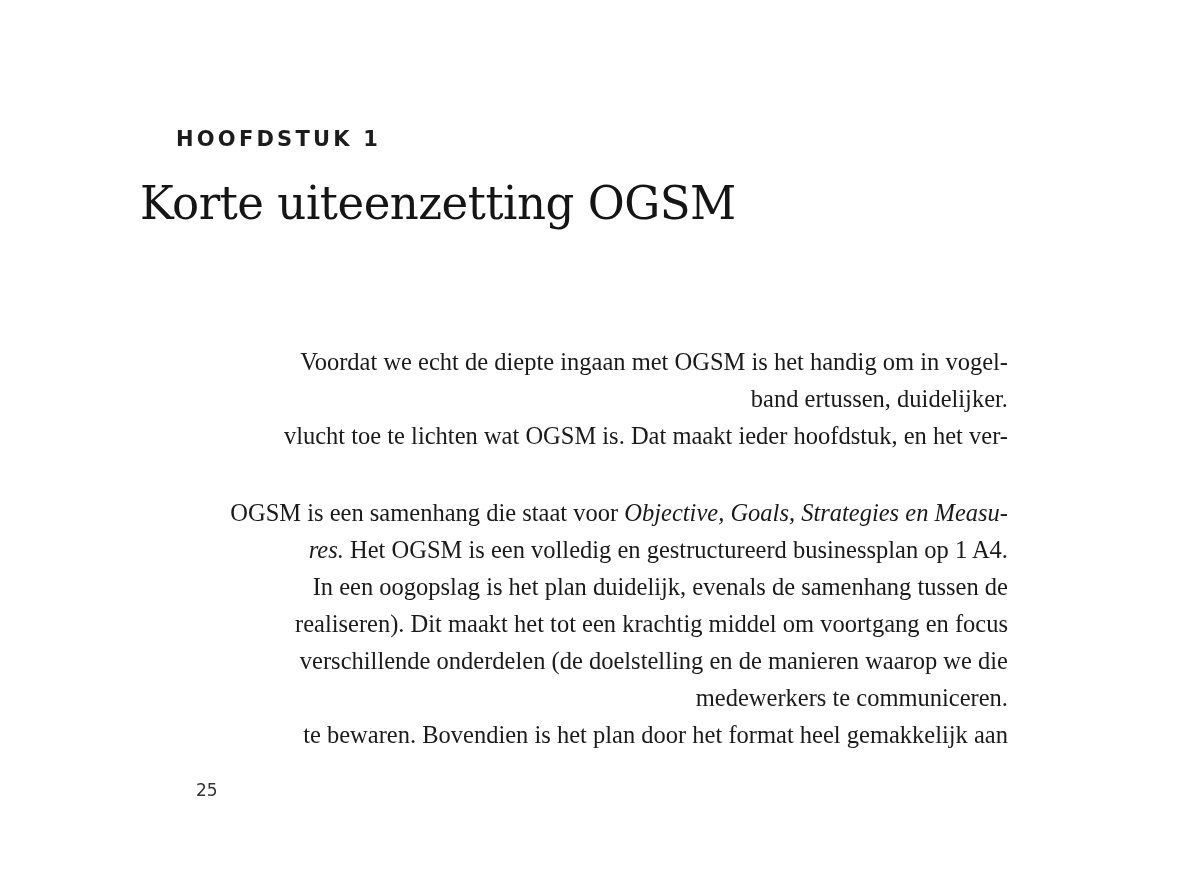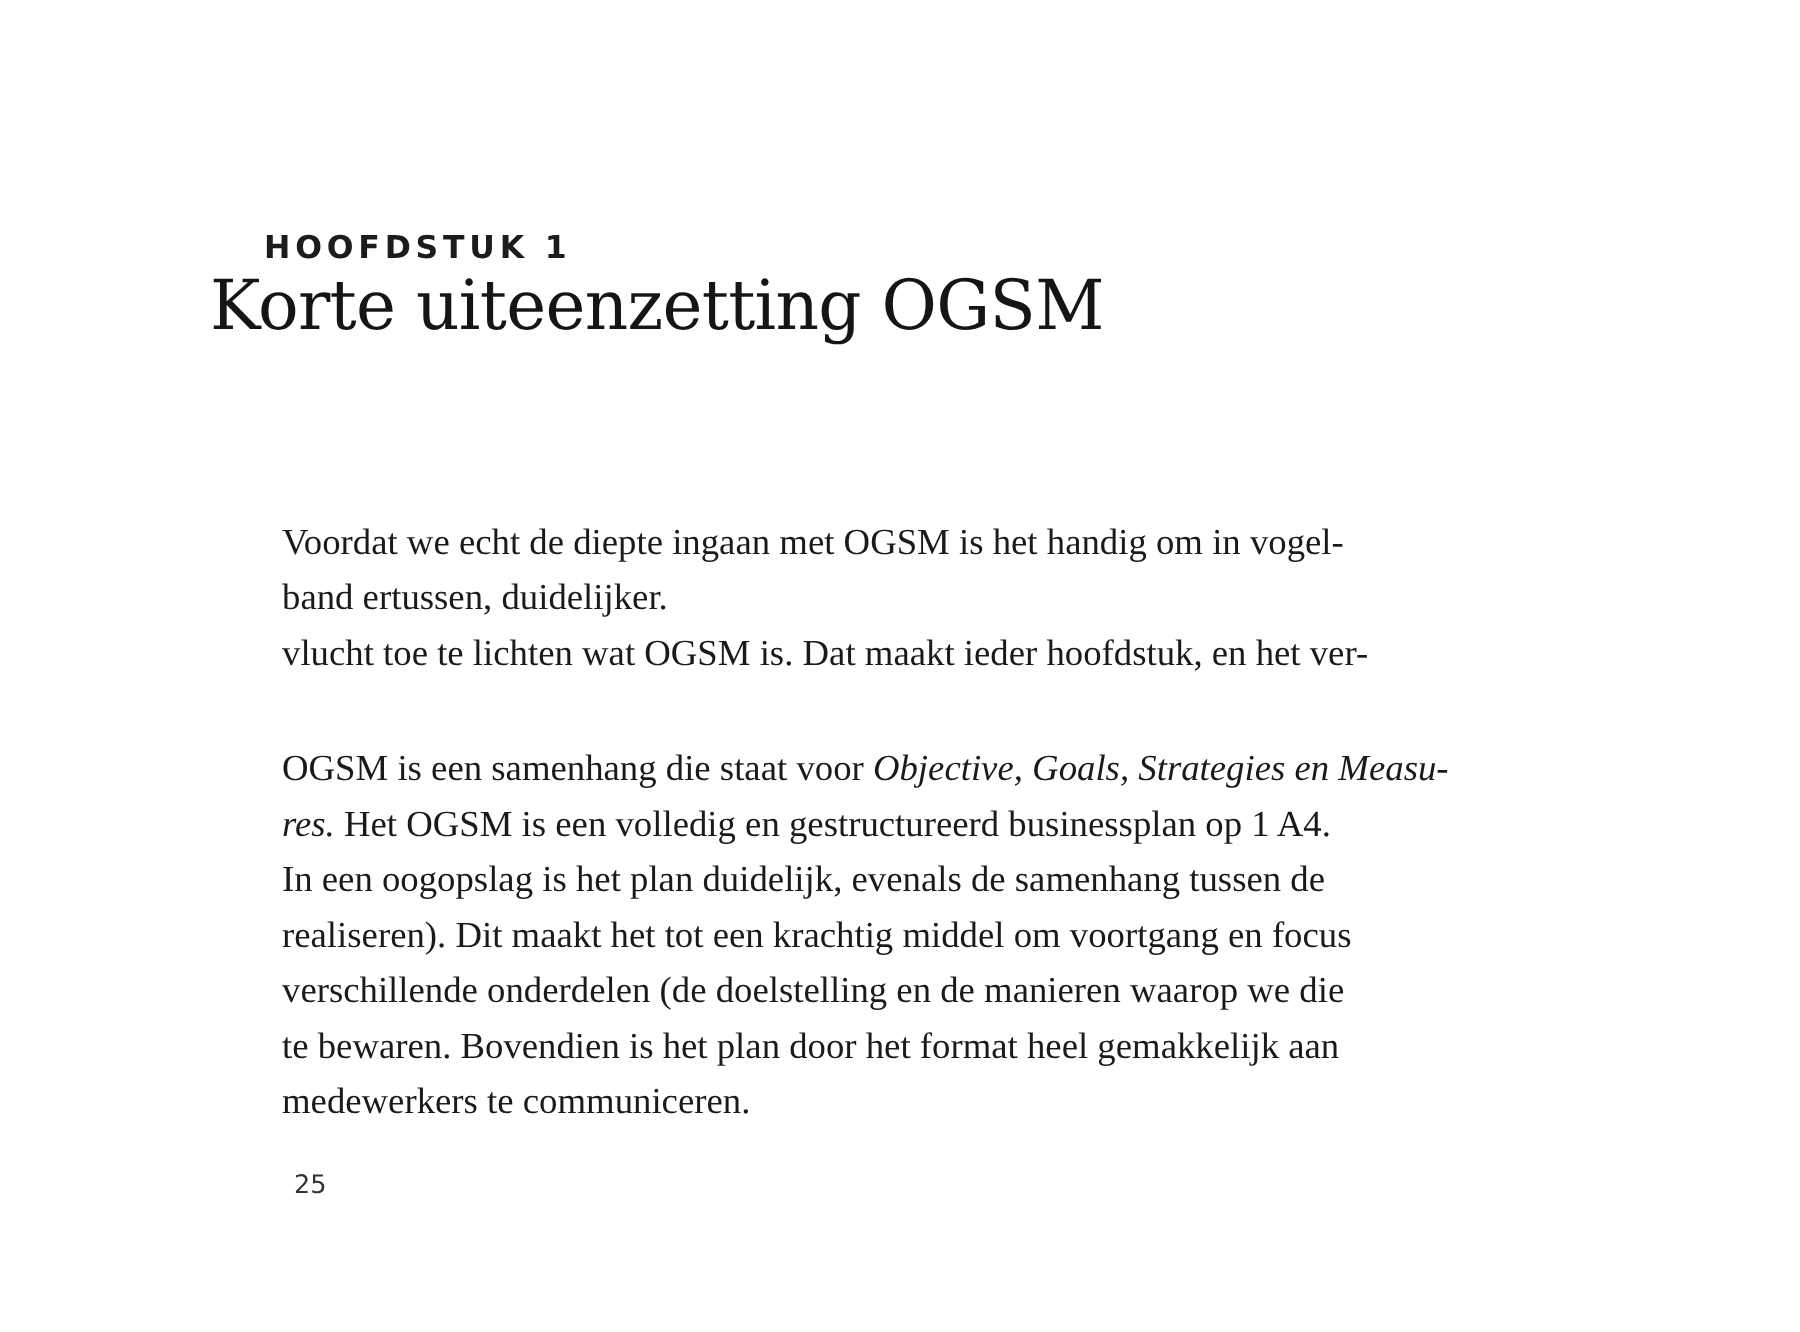--- a/index.html
+++ b/index.html
@@ -3,33 +3,33 @@
   <meta charset="utf-8">
   <style>
     html, body { margin: 0; padding: 0; }
     body {
       width: 1200px; height: 888px; background: #ffffff; position: relative; overflow: hidden;
       color: #1a1a1a;
     }
     .chapter-label {
       position: absolute; left: 176px; top: 127px;
       font-family: "DejaVu Sans", sans-serif; font-weight: bold;
-      font-size: 21px; letter-spacing: 3.2px; color: #1c1c1c; margin-top: 26px;
+      font-size: 21px; letter-spacing: 3.2px; color: #1c1c1c;
     }
     .chapter-title {
       position: absolute; left: 140px; top: 176px;
       font-family: "DejaVu Serif", serif; font-weight: normal;
       font-size: 46px; letter-spacing: -0.5px; color: #151515; white-space: nowrap;
       transform: scaleX(0.98); transform-origin: left top;
     }
     .body-text {
       position: absolute; left: 188px; top: 343px; width: 820px;
       font-family: "Liberation Serif", serif; font-size: 24.5px; color: #1a1a1a;
     }
-    .line { height: 37px; line-height: 37px; white-space: nowrap; }
+    .line { height: 37px; line-height: 37px; white-space: nowrap; text-align: right; }
     .para-gap { height: 40px; }
     .body-text em { font-style: italic; font-weight: normal; }
     .page-number {
       position: absolute; left: 196px; top: 780px;
       font-family: "DejaVu Sans", sans-serif; font-size: 17px; color: #333;
     }
   </style>
 </head>
 <body>
 
@@ -42,18 +42,18 @@
     <div class="line">band ertussen, duidelijker.</div>
     <div class="line">vlucht toe te lichten wat OGSM is. Dat maakt ieder hoofdstuk, en het ver-</div>
   </div>
   <div class="para-gap"></div>
   <div>
     <div class="line"><span>OGSM is een samenhang die staat voor </span><em>Objective, Goals, Strategies en Measu-</em></div>
     <div class="line"><em>res.</em><span> Het OGSM is een volledig en gestructureerd businessplan op 1 A4.</span></div>
     <div class="line">In een oogopslag is het plan duidelijk, evenals de samenhang tussen de</div>
     <div class="line">realiseren). Dit maakt het tot een krachtig middel om voortgang en focus</div>
     <div class="line">verschillende onderdelen (de doelstelling en de manieren waarop we die</div>
+    <div class="line">medewerkers te communiceren.</div>
     <div class="line">te bewaren. Bovendien is het plan door het format heel gemakkelijk aan</div>
-    <div class="line">medewerkers te communiceren.</div>
   </div>
 </div>
 
 <div class="page-number">25</div>
 
 </body></html>

